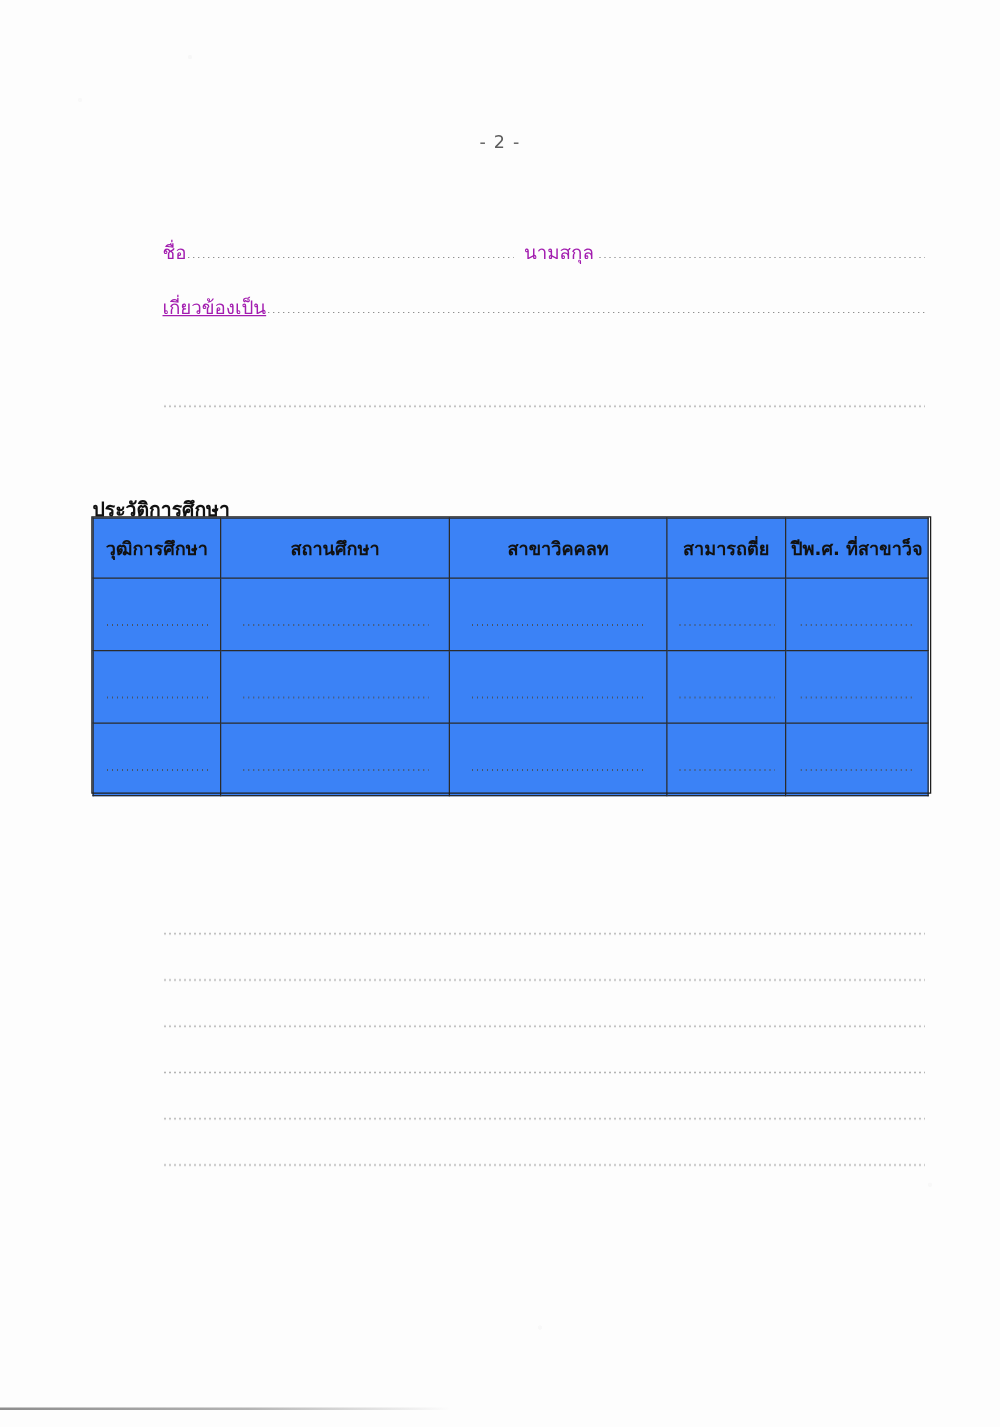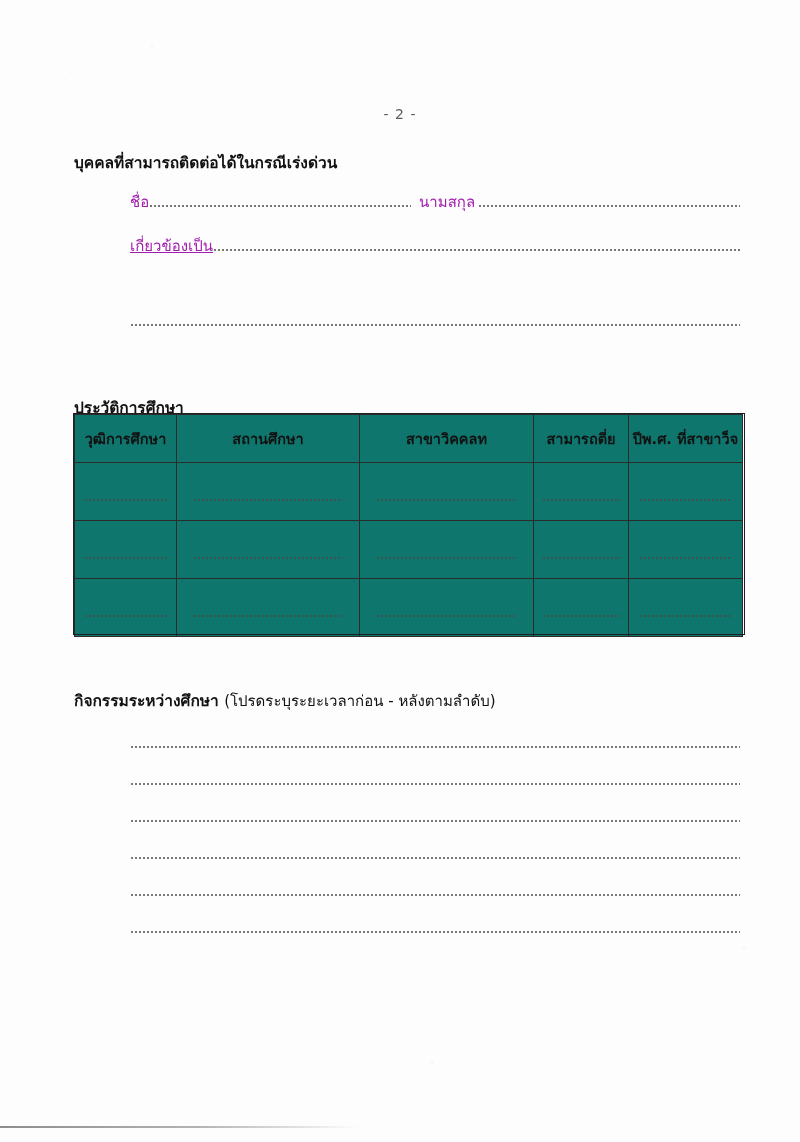--- a/index.html
+++ b/index.html
@@ -98,21 +98,21 @@
   }
 
   
   #edu-table {
     position: absolute;
     left: 74px;
     top: 414px;
     width: 668px;
     border-collapse: collapse;
     table-layout: fixed;
-    background: #0f766e;
+    background: #3b82f6;
   }
 
   #edu-table th,
   #edu-table td {
     border: 1px solid #2b2b2b;
     padding: 0;
     text-align: center;
     vertical-align: middle;
   }
 
@@ -169,21 +169,20 @@
 </style>
 </head>
 <body>
 
 <div id="page">
 
   <div class="scan-edge"></div>
 
   <div class="page-number">- 2 -</div>
 
-  <div class="section-heading" style="left:74px; top:150px;">บุคคลที่สามารถติดต่อได้ในกรณีเร่งด่วน</div>
 
   <div class="field-row" style="left:130px; top:190px; width:610px;">
     <span class="field-label">ชื่อ</span>
     <span class="dots" style="max-width:262px;"></span>
     <span class="field-label" style="margin-left:8px;">นามสกุล</span>
     <span class="dots gap-left"></span>
   </div>
 
   <div class="field-row" style="left:130px; top:234px; width:610px;text-decoration:underline;">
     <span class="field-label">เกี่ยวข้องเป็น</span>
@@ -261,24 +260,20 @@
             <span class="cell-dots"></span>
           </td>
         <td>
             <span class="cell-dots"></span>
           </td>
       </tr>
     </tbody>
   </table>
   <div id="edu-frame"></div>
 
-  <div class="section-heading" style="left:74px; top:688px;">
-    <span>กิจกรรมระหว่างศึกษา</span>
-    <span class="note">(โปรดระบุระยะเวลาก่อน - หลังตามลำดับ)</span>
-  </div>
 
   <div class="blank-line" style="top:742px;"></div>
   <div class="blank-line" style="top:779px;"></div>
   <div class="blank-line" style="top:816px;"></div>
   <div class="blank-line" style="top:853px;"></div>
   <div class="blank-line" style="top:890px;"></div>
   <div class="blank-line" style="top:927px;"></div>
 
 </div>
 

